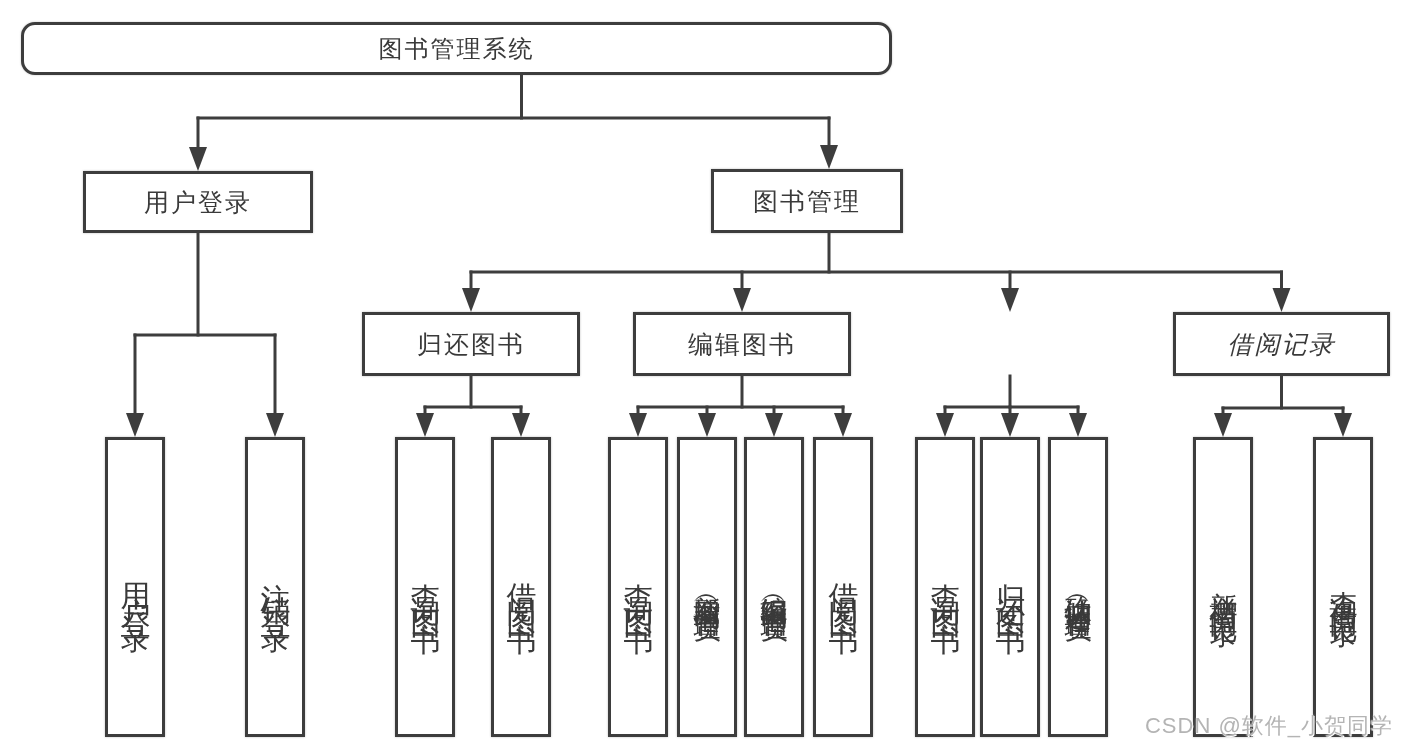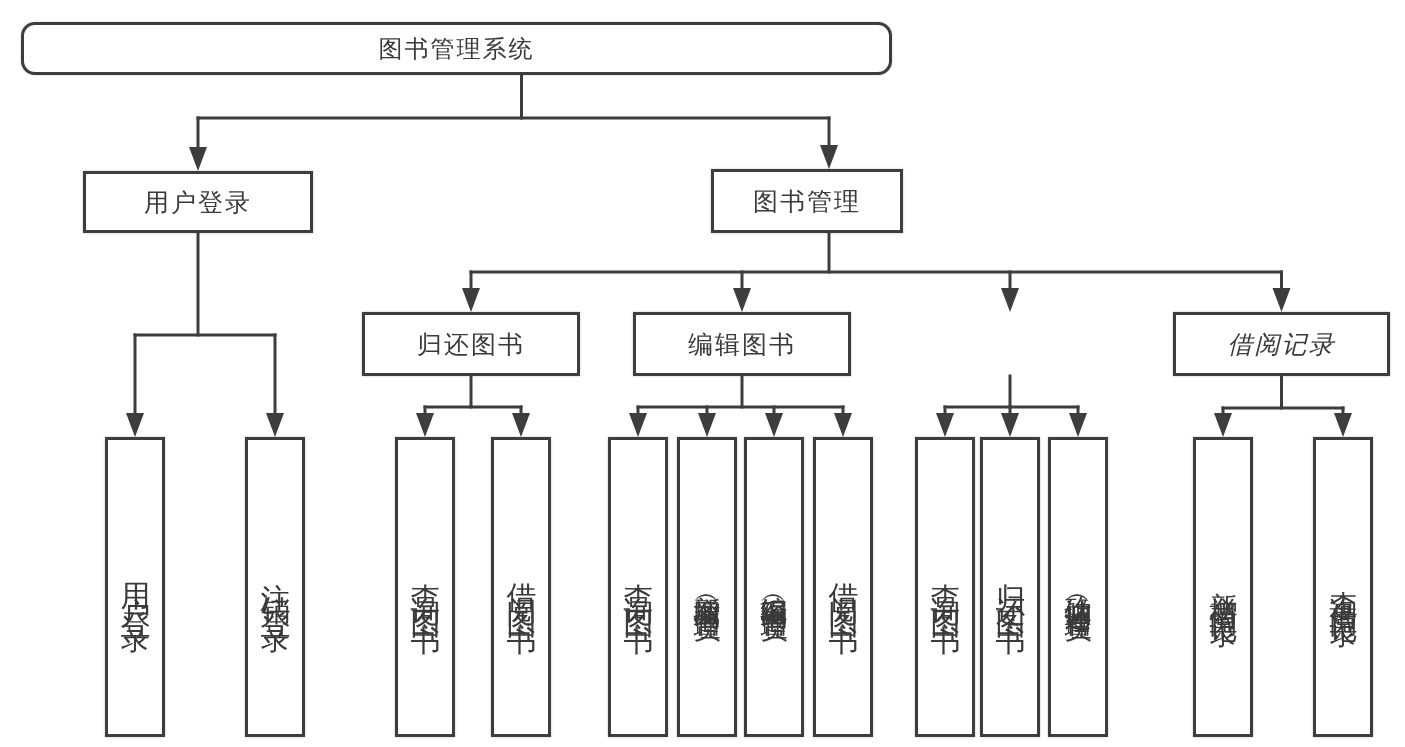--- a/index.html
+++ b/index.html
@@ -106,20 +106,21 @@
       <polygon points="1001,413 1019,413 1010,437" class="head"></polygon>
       <line x1="1078" y1="407" x2="1078" y2="419" class="wire"></line>
       <polygon points="1069,413 1087,413 1078,437" class="head"></polygon>
       <line x1="1281.5" y1="376" x2="1281.5" y2="408" class="wire"></line>
       <line x1="1223" y1="408" x2="1343" y2="408" class="wire"></line>
       <line x1="1223" y1="408" x2="1223" y2="419" class="wire"></line>
       <polygon points="1214,413 1232,413 1223,437" class="head"></polygon>
       <line x1="1343" y1="408" x2="1343" y2="419" class="wire"></line>
       <polygon points="1334,413 1352,413 1343,437" class="head"></polygon>
     </svg>
+  <div id="watermark">CSDN @软件_小贺同学</div>
 <div class="node horiz root" style="left: 21px; top: 22px; width: 871px; height: 53px; border-radius: 14px;">
       <span class="lbl">图书管理系统</span>
     </div>
     <div class="node horiz" style="left: 83px; top: 171px; width: 230px; height: 62px;">
       <span class="lbl">用户登录</span>
     </div>
     <div class="node horiz" style="left: 711px; top: 169px; width: 192px; height: 64px;">
       <span class="lbl">图书管理</span>
     </div>
     <div class="node horiz" style="left: 362px; top: 312px; width: 218px; height: 64px;">

